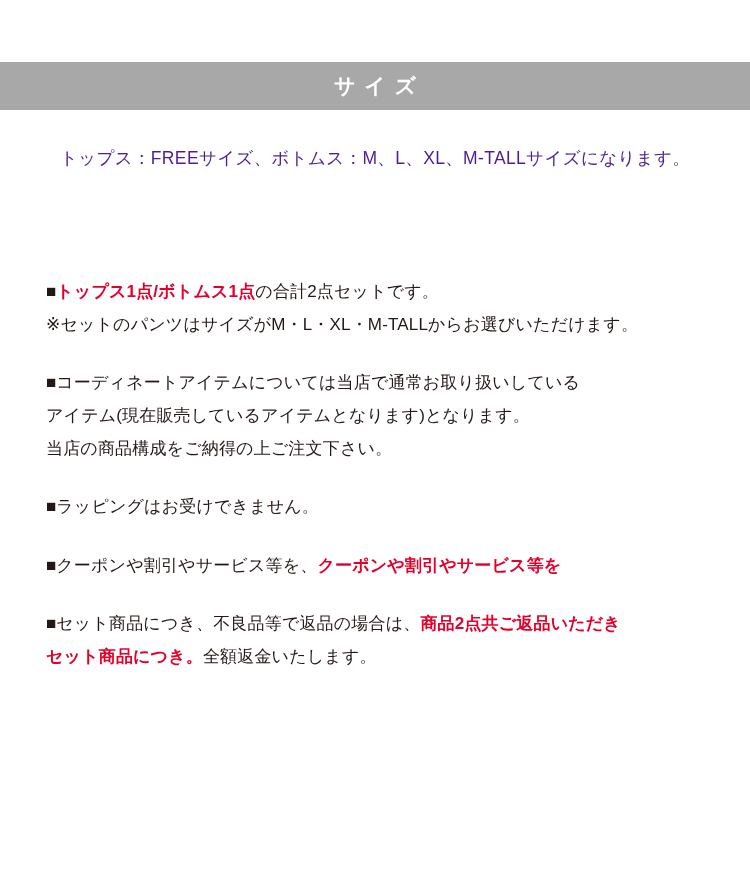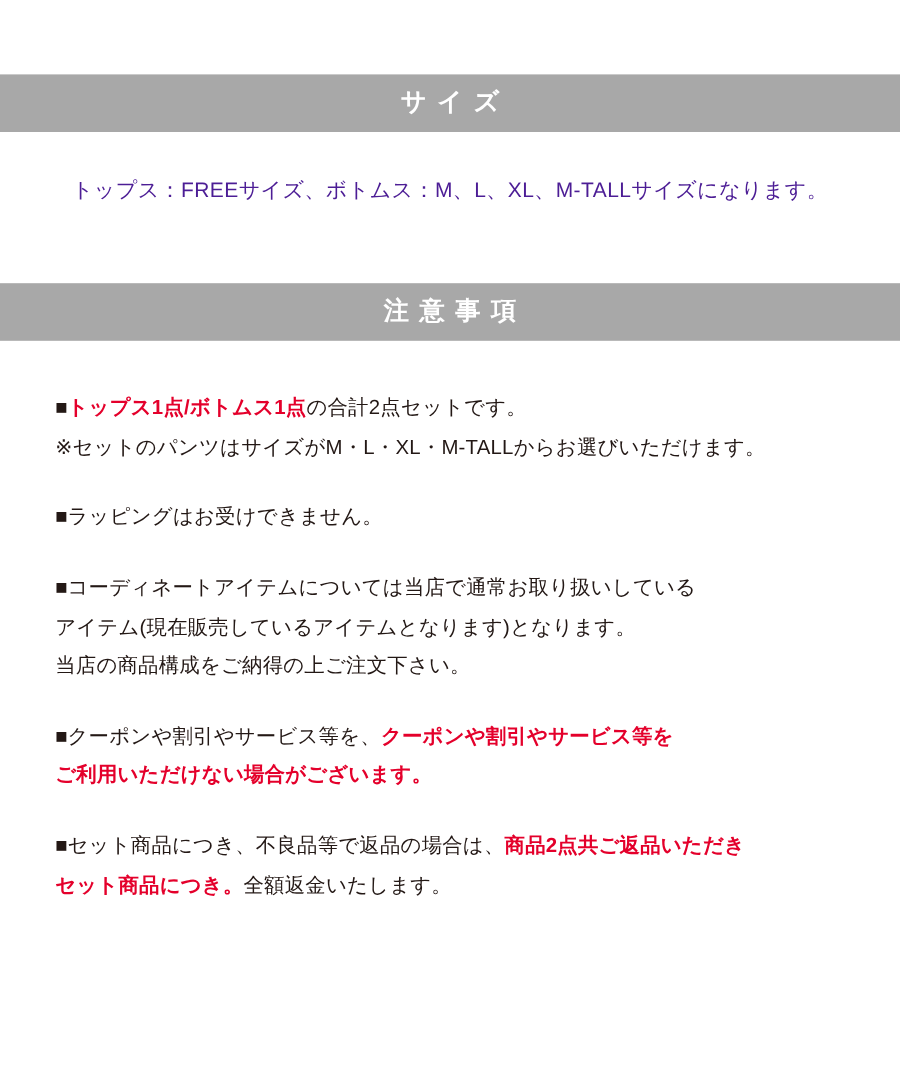--- a/index.html
+++ b/index.html
@@ -92,38 +92,36 @@
 <div class="page">
 
   <div class="band band-size">サイズ</div>
 
   <div class="size-body">
     <div class="size-line">トップス：FREEサイズ、ボトムス：M、L、XL、M-TALLサイズになります。</div>
   </div>
 
   <div class="spacer-before-note"></div>
 
-  <div class="band band-note">注意事項</div>
 
   <div class="notes">
       <div class="note-group">
         <div class="note-line"><span class="bullet">■</span><span class="em-red">トップス1点/ボトムス1点</span><span>の合計2点セットです。</span></div>
         <div class="note-line"><span>※セットのパンツはサイズがM・L・XL・M-TALLからお選びいただけます。</span></div>
       </div>
       <div class="note-group">
-        <div class="note-line"><span class="bullet">■</span><span>ラッピングはお受けできません。</span></div>
-      </div>
-      <div class="note-group">
         <div class="note-line"><span class="bullet">■</span><span>コーディネートアイテムについては当店で通常お取り扱いしている</span></div>
         <div class="note-line"><span>アイテム(現在販売しているアイテムとなります)となります。</span></div>
         <div class="note-line"><span>当店の商品構成をご納得の上ご注文下さい。</span></div>
       </div>
       <div class="note-group">
+        <div class="note-line"><span class="bullet">■</span><span>ラッピングはお受けできません。</span></div>
+      </div>
+      <div class="note-group">
         <div class="note-line"><span class="bullet">■</span><span>クーポンや割引やサービス等を、</span><span class="em-red">クーポンや割引やサービス等を</span></div>
-        <div class="note-line"><span class="em-red">ご利用いただけない場合がございます。</span></div>
       </div>
       <div class="note-group">
         <div class="note-line"><span class="bullet">■</span><span>セット商品につき、不良品等で返品の場合は、</span><span class="em-red">商品2点共ご返品いただき</span></div>
         <div class="note-line"><span class="em-red">セット商品につき。</span><span>全額返金いたします。</span></div>
       </div>
     </div>
 
 </div>
 
 </body></html>

